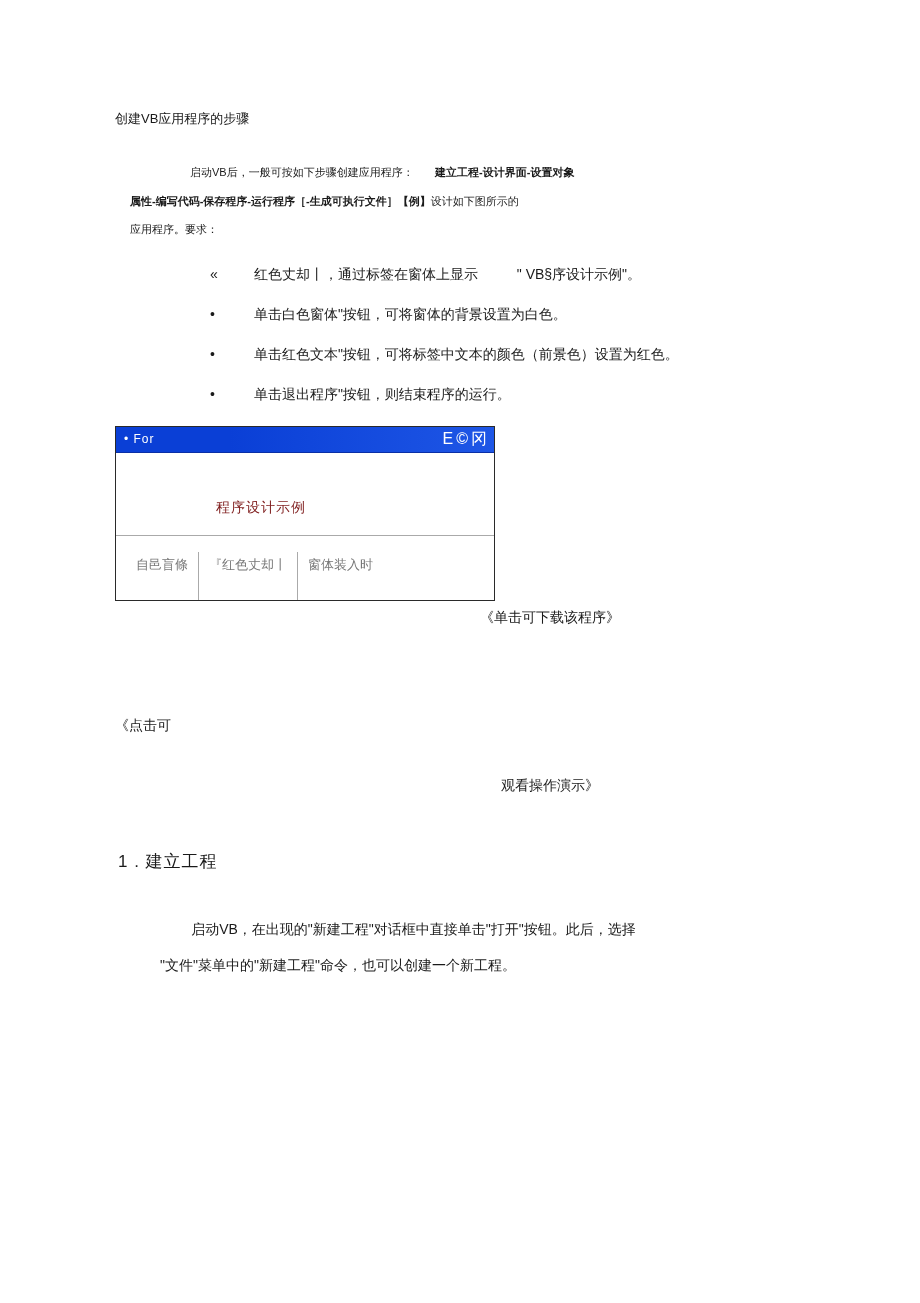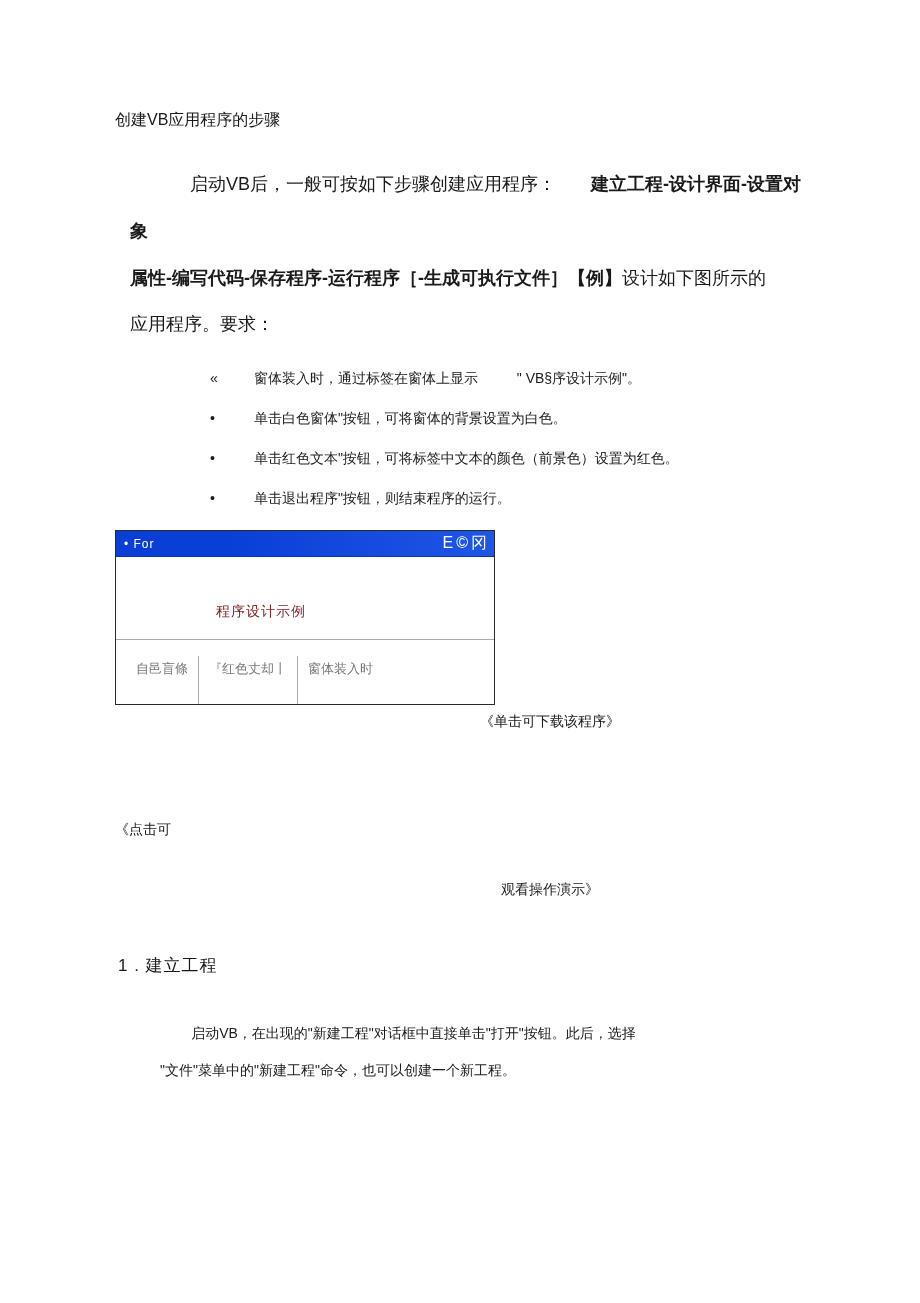--- a/index.html
+++ b/index.html
@@ -8,27 +8,27 @@
     background: #ffffff;
     font-family: "Microsoft YaHei", "SimSun", Arial, sans-serif;
     color: #1a1a1a;
     width: 920px;
   }
   .page {
     padding: 110px 115px 80px 115px;
     box-sizing: border-box;
   }
   .title {
-    font-size: 16px;
+    font-size: 13px;
     font-weight: 400;
     margin: 0 0 30px 0;
     font-family: Arial, "Microsoft YaHei", sans-serif;
   }
   .body-text {
-    font-size: 18px;
+    font-size: 11px;
     line-height: 2.6;
     margin: 0 0 22px 0;
   }
   .indent {
     text-indent: 60px;
     padding-left: 15px;
   }
   .bold {
     font-weight: 700;
   }
@@ -150,21 +150,21 @@
     <span class="bold">建立工程-设计界面-设置对象</span>
     <br>
     <span class="bold">属性-编写代码-保存程序-运行程序［-生成可执行文件］【例】</span><span>设计如下图所示的</span>
     <br>
     <span>应用程序。要求：</span>
   </p>
 
   <div class="bullets">
     <div class="bullet-row">
       <span class="bullet-mark">«</span>
-      <span>窗体装入时，通过标签在窗体上显示</span>
+      <span>红色丈却丨，通过标签在窗体上显示</span>
       &nbsp;&nbsp;&nbsp;&nbsp;&nbsp;&nbsp;&nbsp;&nbsp;
       <span>" VB§序设计示例"。</span>
     </div>
     <div class="bullet-row">
       <span class="bullet-mark">•</span>
       <span>单击白色窗体"按钮，可将窗体的背景设置为白色。</span>
     </div>
     <div class="bullet-row">
       <span class="bullet-mark">•</span>
       <span>单击红色文本"按钮，可将标签中文本的颜色（前景色）设置为红色。</span>

